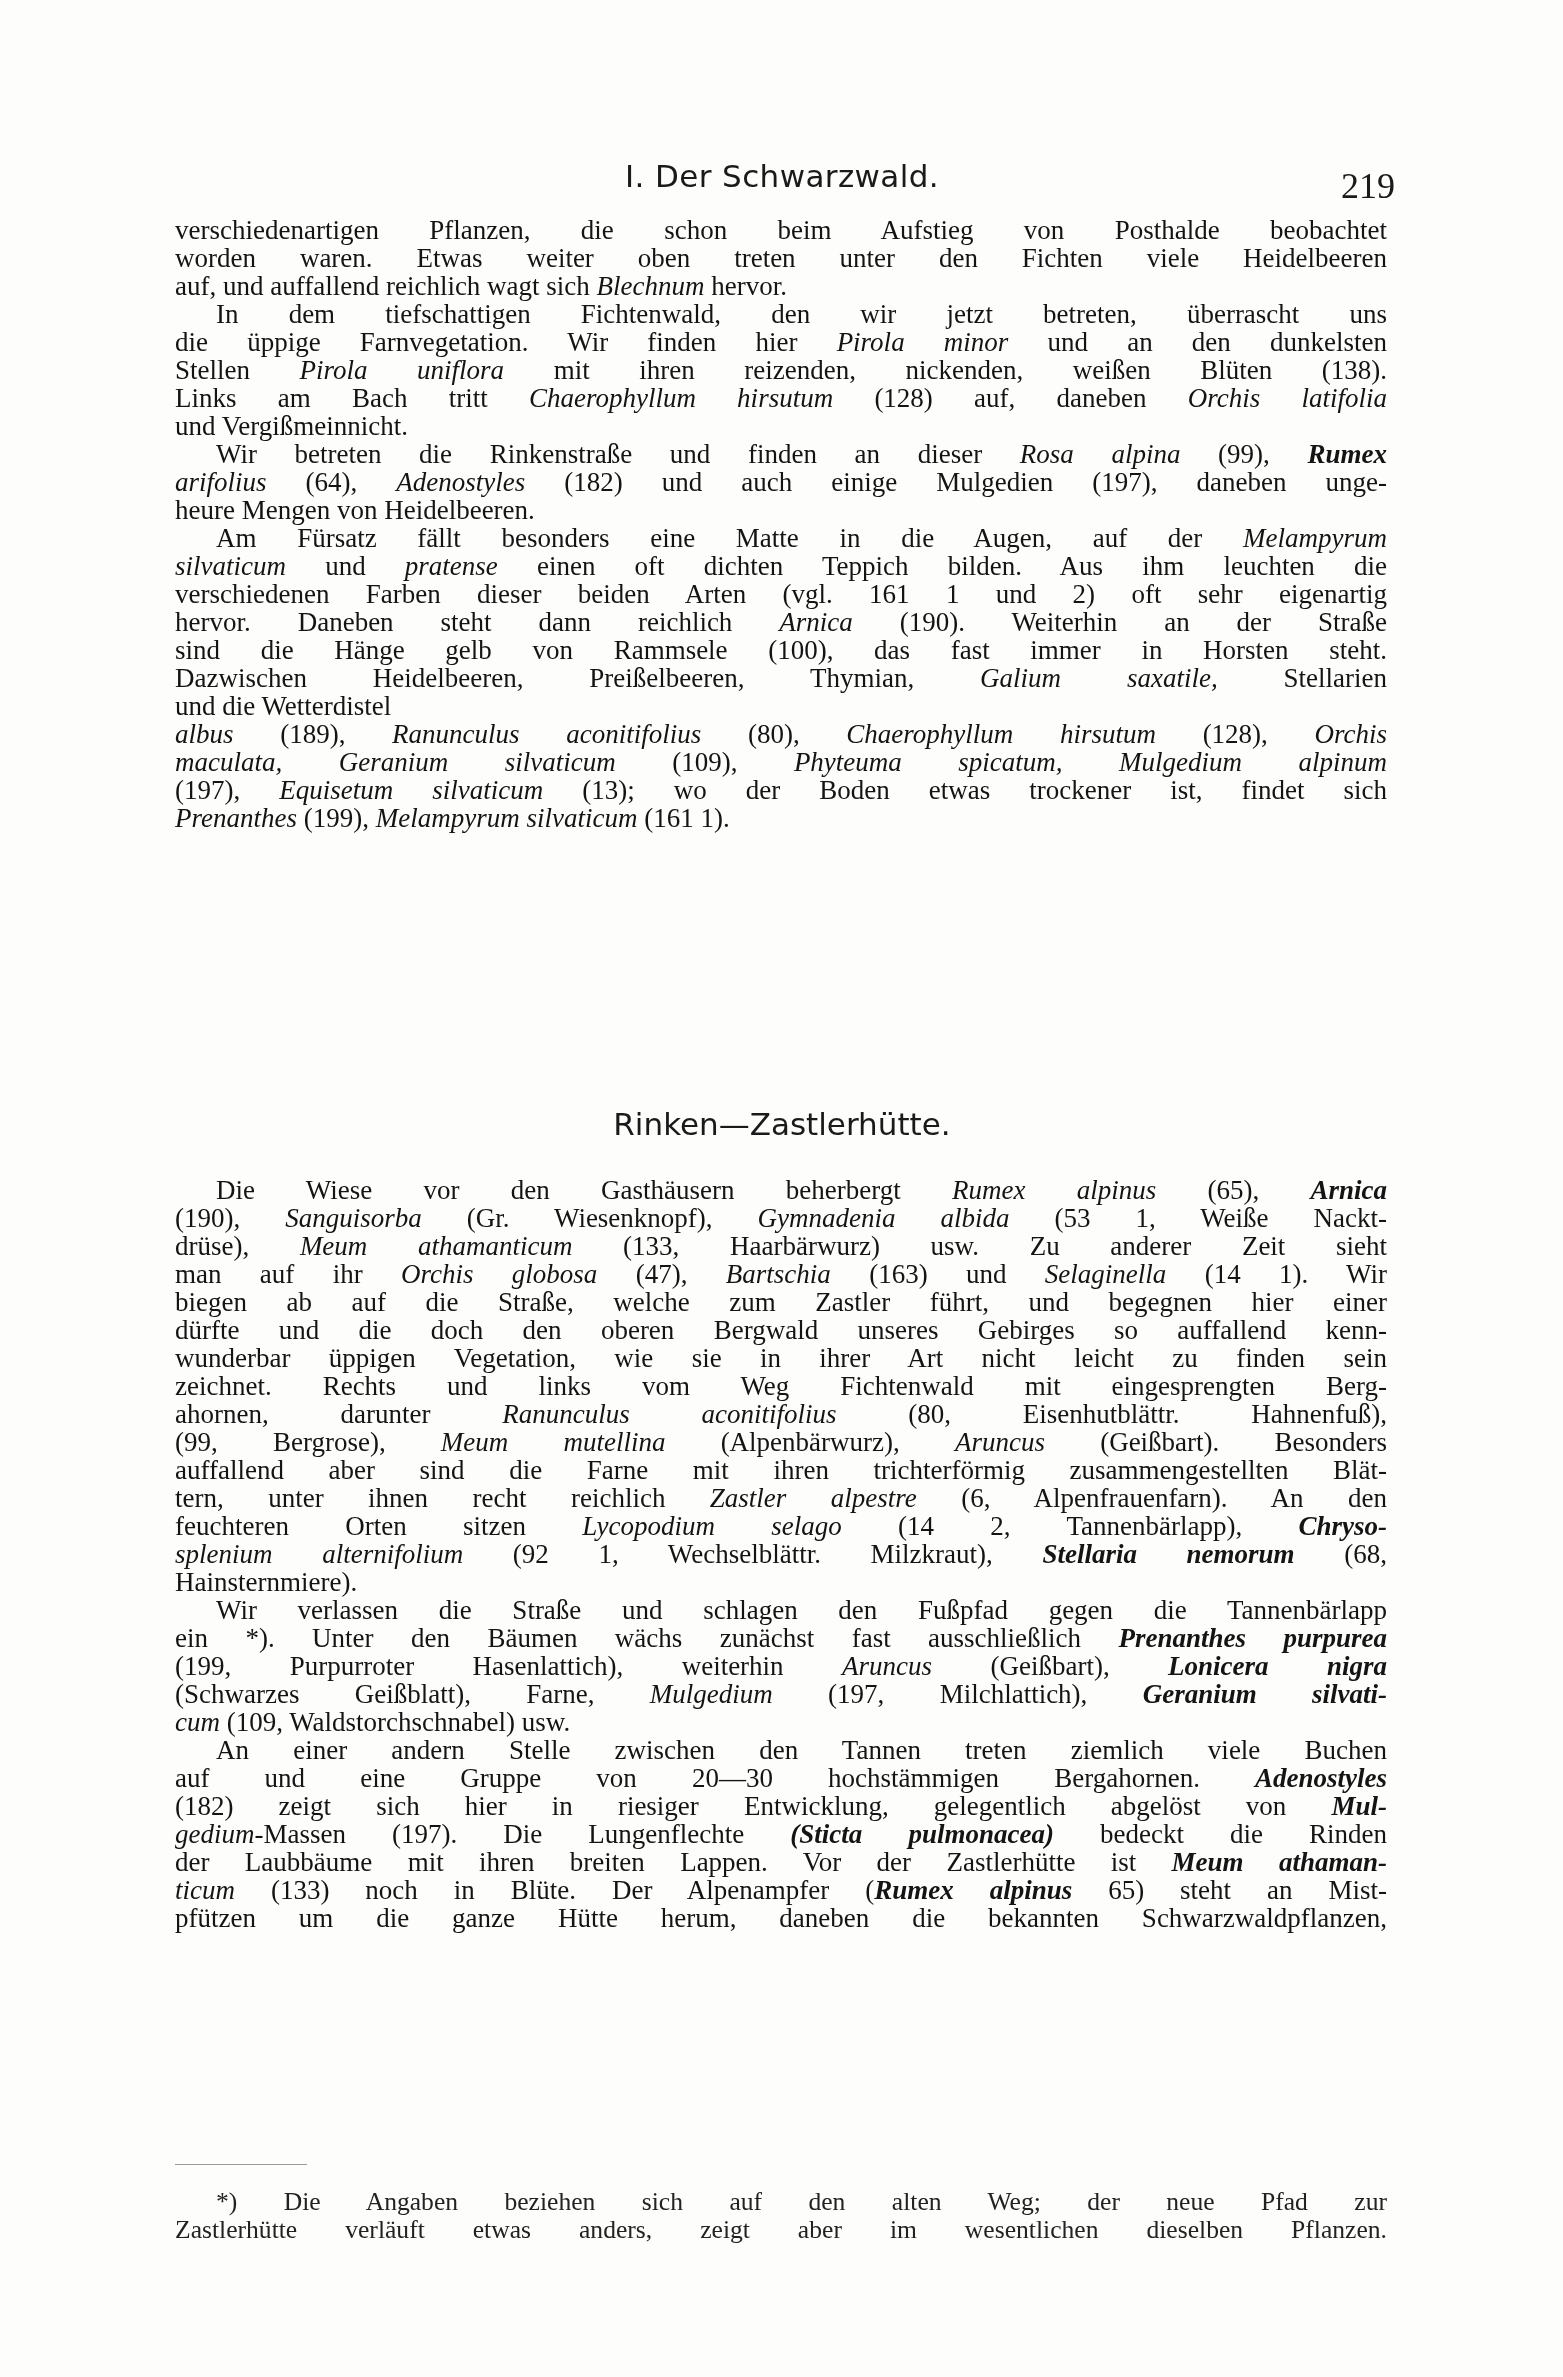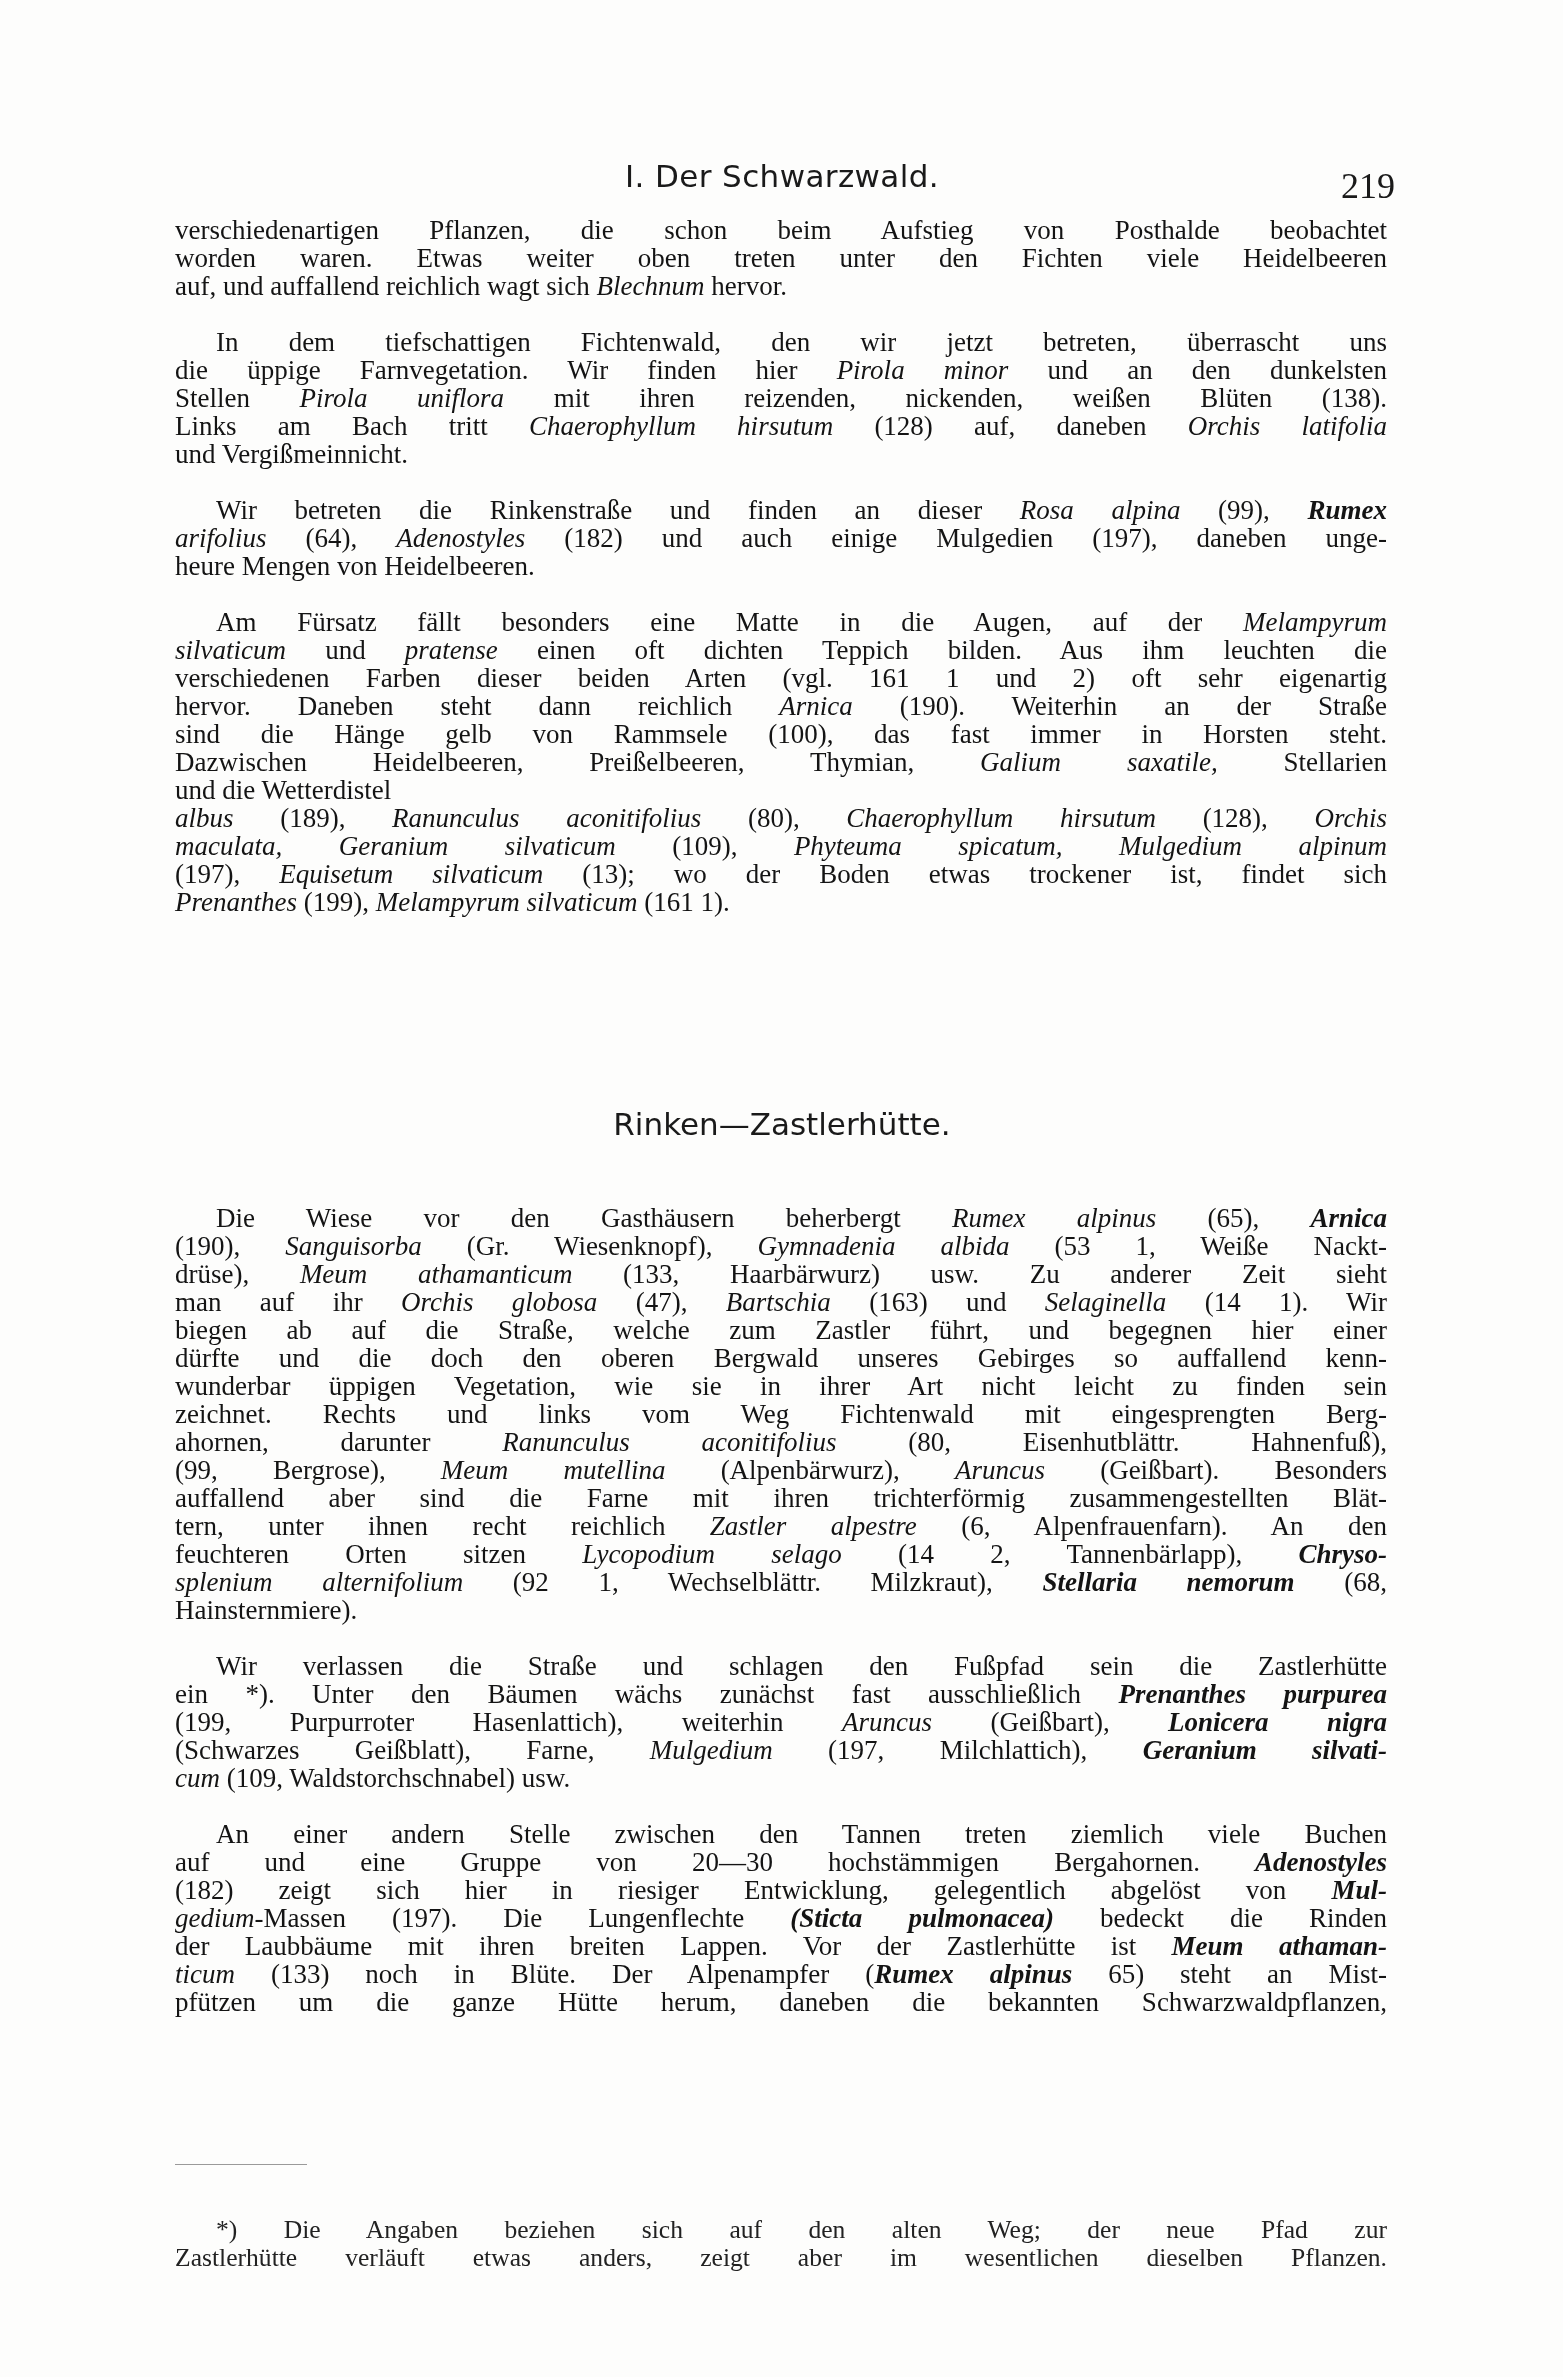--- a/index.html
+++ b/index.html
@@ -7,21 +7,21 @@
          font-family: "DejaVu Serif", "Liberation Serif", serif; color: #141414; }
   .page { position: absolute; left: 0; top: 0; width: 1564px; height: 2377px; background: #fdfdfc; padding-left: 32px; }
   .running-head { position: absolute; top: 158px; left: 0; width: 1564px; text-align: center;
                   font-family: "DejaVu Sans", sans-serif; font-size: 31px; letter-spacing: 0.4px; color: #1a1a1a; }
   .page-number { position: absolute; top: 165px; left: 1329px; width: 66px; text-align: right;
                  font-family: "Liberation Serif", serif; font-size: 36px; color: #1a1a1a; }
   .text-block { position: absolute; left: 175px; width: 1212px; }
   .line { display: block; height: 28px; line-height: 28px; font-size: 27px; white-space: nowrap;
           text-align: justify; text-align-last: justify; font-family: "Liberation Serif", serif; }
   .line.last { text-align-last: left; }
-  .line.indent { padding-left: 41px; margin-top: 28px; }
+  .line.indent { padding-left: 41px; }
   .seg-i { font-style: italic; }
   .seg-b { font-style: italic; font-weight: bold; }
   .section-heading { position: absolute; top: 1106px; left: 0; width: 1564px; text-align: center;
                      font-family: "DejaVu Sans", sans-serif; font-size: 31px; color: #1a1a1a; }
   .footnote-rule { position: absolute; left: 175px; top: 2164px; width: 132px; border-top: 1.7px solid #9a9a9a; }
   .footnotes { position: absolute; left: 175px; width: 1212px; top: 2188px; }
   .footnotes .line { font-size: 25.6px; height: 28px; line-height: 28px; color: #222; }
 </style>
 </head>
 <body>
@@ -66,21 +66,21 @@
       <div class="line"><span>dürfte und die doch den oberen Bergwald unseres Gebirges so auffallend kenn-</span></div>
       <div class="line"><span>wunderbar üppigen Vegetation, wie sie in ihrer Art nicht leicht zu finden sein</span></div>
       <div class="line"><span>zeichnet. Rechts und links vom Weg Fichtenwald mit eingesprengten Berg-</span></div>
       <div class="line"><span>ahornen, darunter </span><span class="seg-i">Ranunculus aconitifolius</span><span> (80, Eisenhutblättr. Hahnenfuß),</span></div>
       <div class="line"><span>(99, Bergrose), </span><span class="seg-i">Meum mutellina</span><span> (Alpenbärwurz), </span><span class="seg-i">Aruncus</span><span> (Geißbart). Besonders</span></div>
       <div class="line"><span>auffallend aber sind die Farne mit ihren trichterförmig zusammengestellten Blät-</span></div>
       <div class="line"><span>tern, unter ihnen recht reichlich </span><span class="seg-i">Zastler alpestre</span><span> (6, Alpenfrauenfarn). An den</span></div>
       <div class="line"><span>feuchteren Orten sitzen </span><span class="seg-i">Lycopodium selago</span><span> (14 2, Tannenbärlapp), </span><span class="seg-b">Chryso-</span></div>
       <div class="line"><span class="seg-i">splenium alternifolium</span><span> (92 1, Wechselblättr. Milzkraut), </span><span class="seg-b">Stellaria nemorum</span><span> (68,</span></div>
       <div class="line last"><span>Hainsternmiere).</span></div>
-      <div class="line indent"><span>Wir verlassen die Straße und schlagen den Fußpfad sein die Zastlerhütte</span></div>
+      <div class="line indent"><span>Wir verlassen die Straße und schlagen den Fußpfad gegen die Tannenbärlapp</span></div>
       <div class="line"><span>ein *). Unter den Bäumen wächs zunächst fast ausschließlich </span><span class="seg-b">Prenanthes purpurea</span></div>
       <div class="line"><span>(199, Purpurroter Hasenlattich), weiterhin </span><span class="seg-i">Aruncus</span><span> (Geißbart), </span><span class="seg-b">Lonicera nigra</span></div>
       <div class="line"><span>(Schwarzes Geißblatt), Farne, </span><span class="seg-i">Mulgedium</span><span> (197, Milchlattich), </span><span class="seg-b">Geranium silvati-</span></div>
       <div class="line last"><span class="seg-i">cum</span><span> (109, Waldstorchschnabel) usw.</span></div>
       <div class="line indent"><span>An einer andern Stelle zwischen den Tannen treten ziemlich viele Buchen</span></div>
       <div class="line"><span>auf und eine Gruppe von 20—30 hochstämmigen Bergahornen. </span><span class="seg-b">Adenostyles</span></div>
       <div class="line"><span>(182) zeigt sich hier in riesiger Entwicklung, gelegentlich abgelöst von </span><span class="seg-b">Mul-</span></div>
       <div class="line"><span class="seg-i">gedium</span><span>-Massen (197). Die Lungenflechte </span><span class="seg-b">(Sticta pulmonacea)</span><span> bedeckt die Rinden</span></div>
       <div class="line"><span>der Laubbäume mit ihren breiten Lappen. Vor der Zastlerhütte ist </span><span class="seg-b">Meum athaman-</span></div>
       <div class="line"><span class="seg-i">ticum</span><span> (133) noch in Blüte. Der Alpenampfer (</span><span class="seg-b">Rumex alpinus</span><span> 65) steht an Mist-</span></div>

